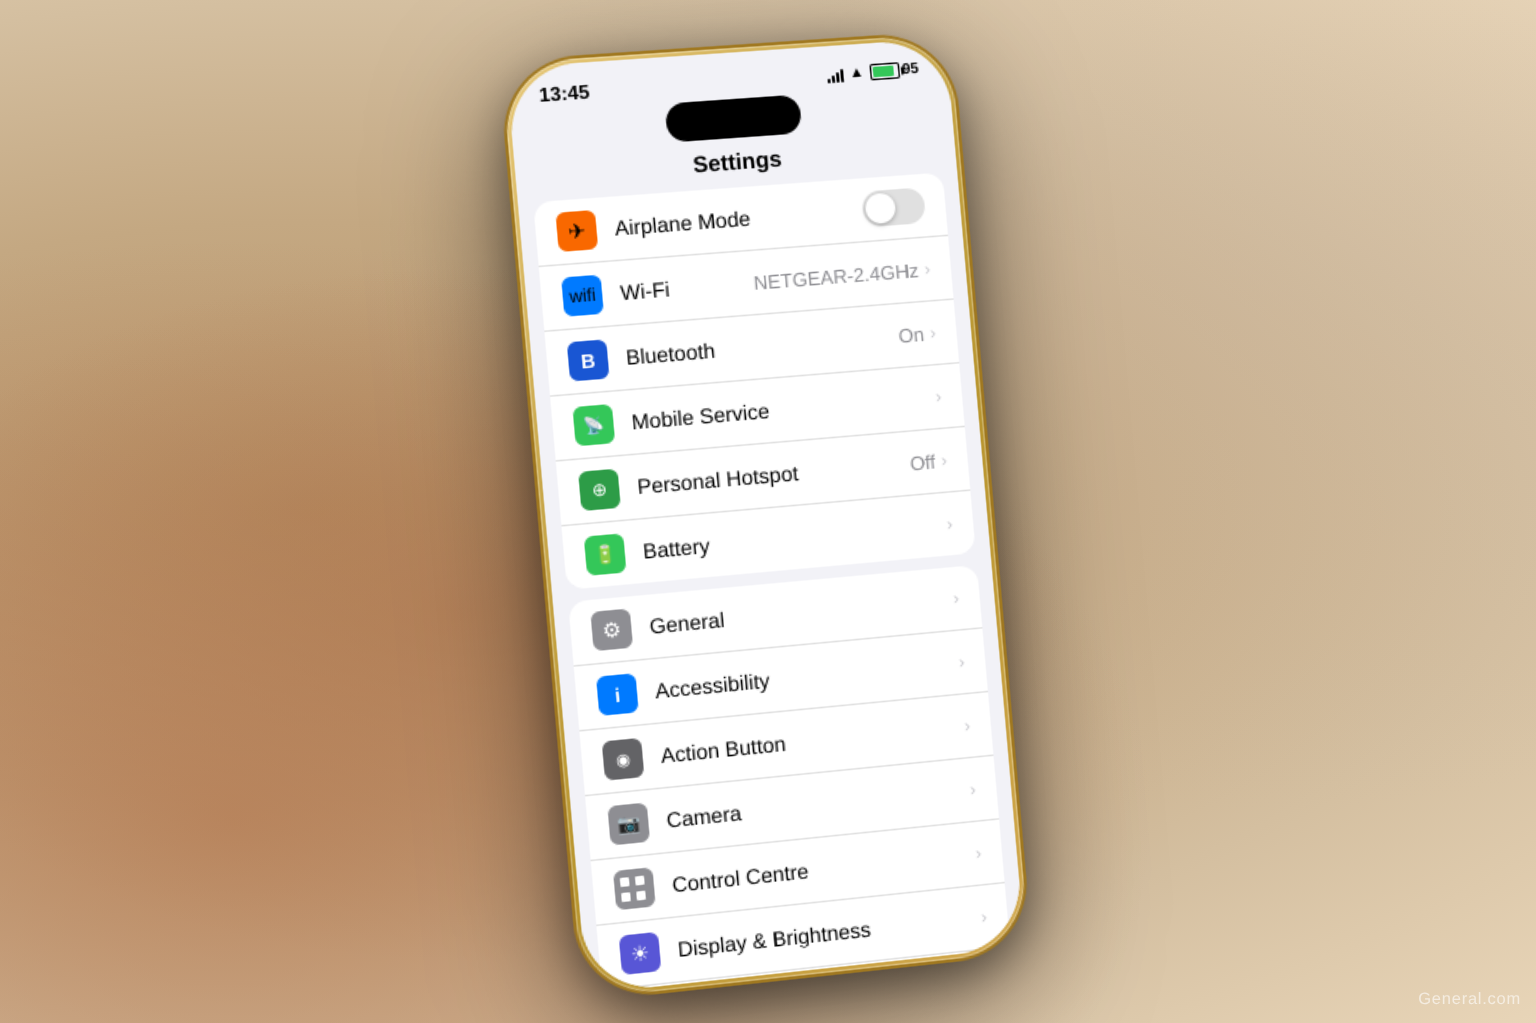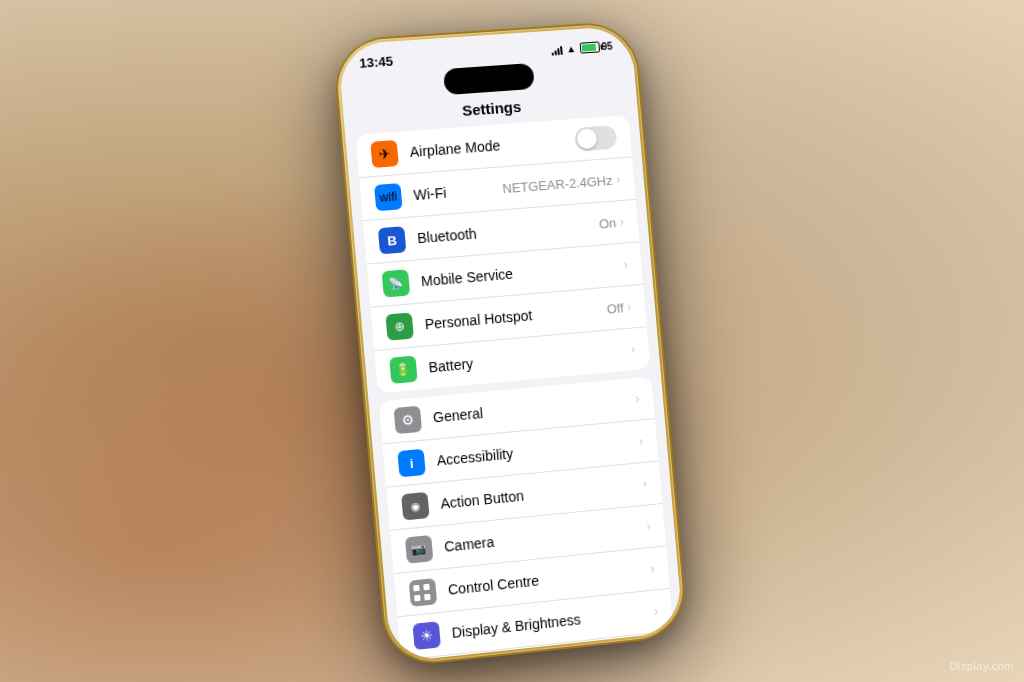--- a/index.html
+++ b/index.html
@@ -410,13 +410,13 @@
             </div>
 
           </div>
 
         </div>
       </div>
     </div>
   </div>
 </div>
 
-<div class="watermark">Display.com</div>
+<div class="watermark">General.com</div>
 
 </body></html>

